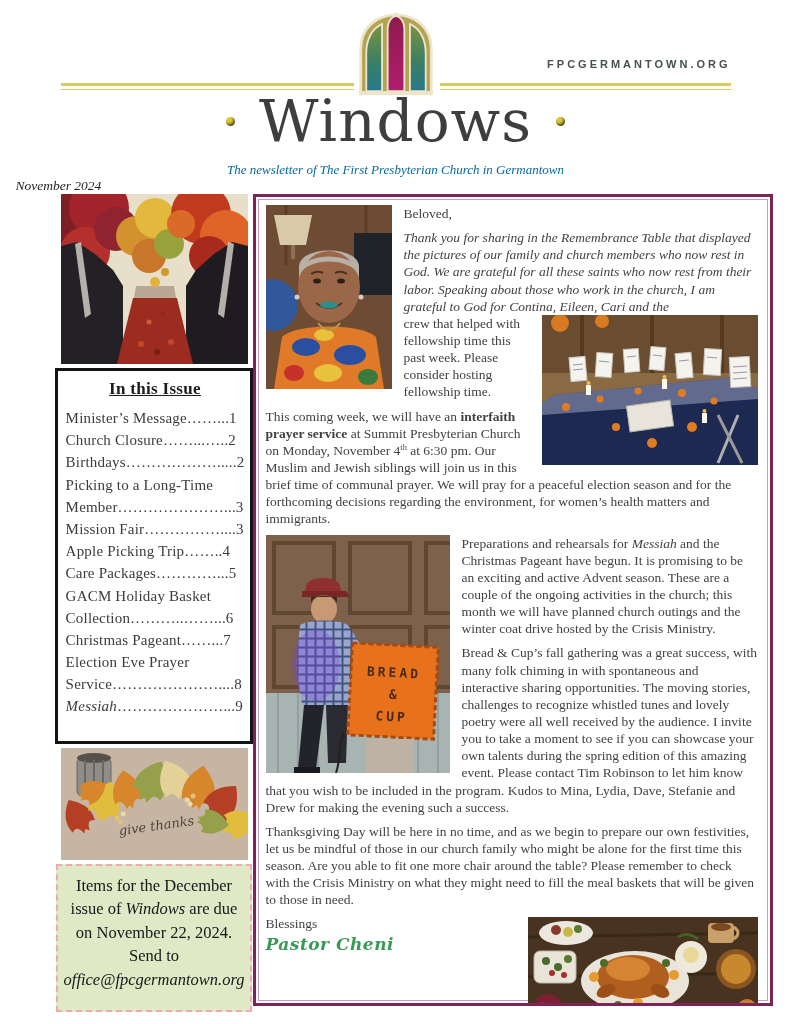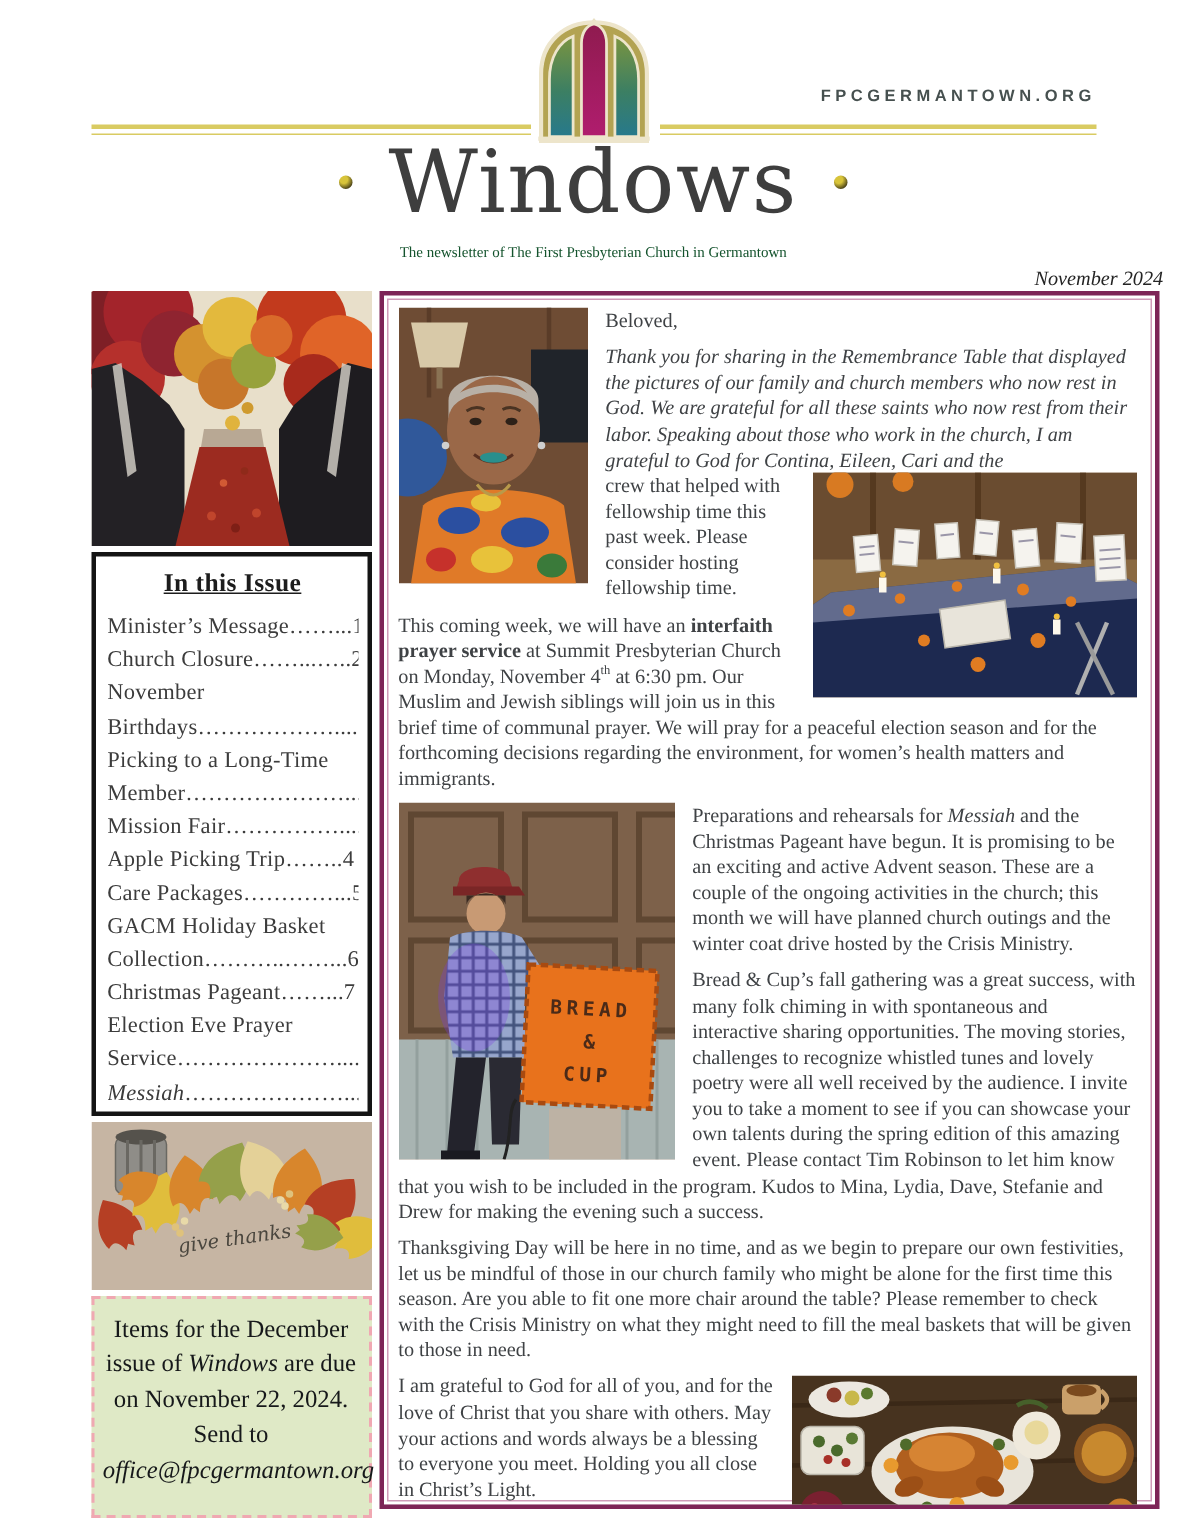--- a/index.html
+++ b/index.html
@@ -12,28 +12,28 @@
   .site-url{position:absolute;top:58px;right:45px;font-family:"Liberation Sans",sans-serif;
             font-size:11px;font-weight:bold;letter-spacing:3px;color:#46504f;}
   .rule{position:absolute;top:83px;height:3px;border-top:3px solid #d9cb62;border-bottom:1px solid #d9cb62;}
   .rule.left{left:45px;width:293px;}
   .rule.right{right:45px;width:291px;}
   .logo{position:absolute;top:10px;left:50%;transform:translateX(-50%);}
   .title-row{position:absolute;top:92px;left:0;right:0;display:flex;align-items:center;justify-content:center;gap:24px;}
   .title-dot{width:9px;height:9px;border-radius:50%;
              background:radial-gradient(circle at 35% 30%, #d8c43a 0 30%, #4a4218 75%);}
   .nl-title{font-family:"DejaVu Serif",serif;font-size:58px;line-height:1;color:#3e3e3e;letter-spacing:1px;}
-  .subtitle{position:absolute;top:163px;left:0;right:0;text-align:center;
-            font-size:10px;color:#14532d;line-height:1.1;}
-  .issue-date{position:absolute;top:178px;left:0;right:0;text-align:right;font-style:italic;
+  .subtitle{position:absolute;top:163px;left:0;right:0;text-align:center;font-style:italic;
+            font-size:13px;color:#0369a1;line-height:1.1;}
+  .issue-date{position:absolute;top:178px;left:0;right:0;text-align:left;font-style:italic;
             font-size:13.5px;color:#242424;}
 
   
   .columns{position:absolute;top:194px;left:45px;right:3px;display:flex;gap:5px;}
-  .left-col{width:187px;flex:0 0 187px;display:flex;flex-direction:column;gap:4px;}
+  .left-col{width:187px;flex:0 0 187px;display:flex;flex-direction:column;gap:4px;align-items:center;}
   .photo{display:block;}
 
   .toc-box{border:3px solid #141414;background:#fff;padding:6px 6px 4px 8px;height:360px;box-sizing:content-box;}
   .toc-heading{text-align:center;font-weight:bold;font-size:17px;text-decoration:underline;
                color:#1c1c1c;margin:2px 0 8px 0;letter-spacing:.3px;}
   .toc-line{font-size:15px;line-height:1.48;color:#3c3c3c;letter-spacing:.2px;white-space:nowrap;overflow:hidden;}
 
   .deadline-box{background:#dfe9c6;border:2px dashed #f0a8b2;height:128px;padding:8px 6px;
                 text-align:center;font-size:16.5px;line-height:1.42;color:#16181a;}
 
@@ -124,21 +124,20 @@
           <circle cx="88" cy="128" r="2.5" fill="#d15a34"></circle>
         <circle cx="102" cy="120" r="2.5" fill="#8f2a1a"></circle>
           <circle cx="94" cy="88" r="5" fill="#e0b33d"></circle>
         <circle cx="104" cy="78" r="4" fill="#cf9a2e"></circle>
       </svg>
 
       <div class="toc-box">
         <div class="toc-heading">In this Issue</div>
         <div class="toc-line">Minister’s Message……...1</div>
         <div class="toc-line">Church Closure……...…..2</div>
-        <div class="toc-line">November</div>
         <div class="toc-line">Birthdays……………….....2</div>
         <div class="toc-line">Picking to a Long-Time</div>
         <div class="toc-line">Member…………………...3</div>
         <div class="toc-line">Mission Fair……………....3</div>
         <div class="toc-line">Apple Picking Trip……..4</div>
         <div class="toc-line">Care Packages…………...5</div>
         <div class="toc-line">GACM Holiday Basket</div>
         <div class="toc-line">Collection………..……...6</div>
         <div class="toc-line">Christmas Pageant……...7</div>
         <div class="toc-line">Election Eve Prayer</div>
@@ -366,19 +365,18 @@
           <path d="M206,10 q8,6 0,12" stroke="#caa06a" stroke-width="3" fill="none"></path>
           <circle cx="198" cy="100" r="12" fill="#d08a36"></circle>
             <circle cx="219" cy="92" r="10" fill="#c87c2c"></circle>
             <circle cx="216" cy="110" r="11" fill="#d08a36"></circle>
           <path d="M58,100 q10,-8 20,0" stroke="#46602a" stroke-width="3" fill="none"></path>
           <path d="M150,20 q10,-6 20,2" stroke="#46602a" stroke-width="3" fill="none"></path>
         </svg>
         <figcaption>Photo credit: Farmer’s Almanac</figcaption>
       </figure>
 
-      <p>I am grateful to God for all of you, and for the love of Christ that you share with others. May your actions and words always be a blessing to everyone you meet. Holding you all close in Christ’s Light.</p>
       <p class="closing">Blessings</p>
       <div class="signature">Pastor Cheni</div>
 
     </section>
   </div>
 </div>
 
 </body></html>

